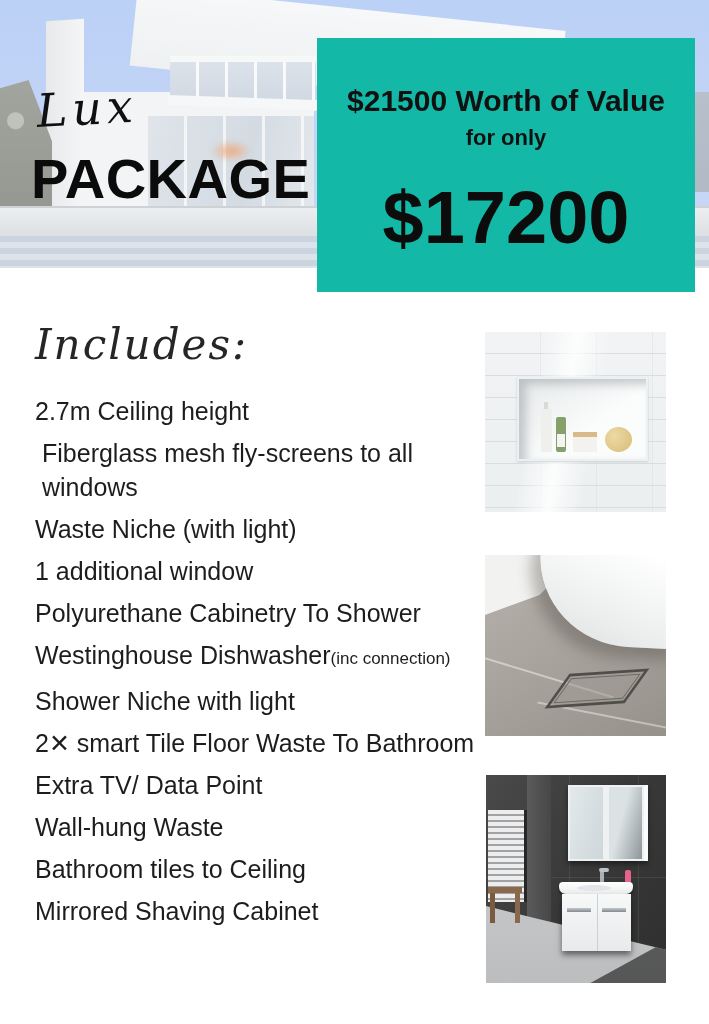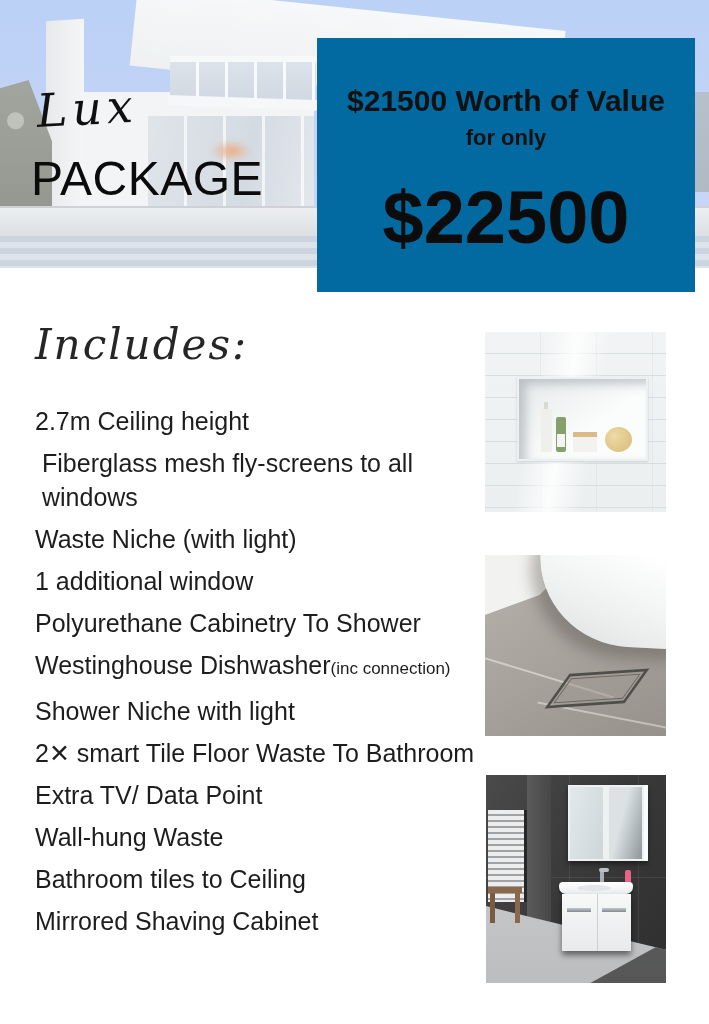--- a/index.html
+++ b/index.html
@@ -69,40 +69,40 @@
   .hero .wash { position:absolute; inset:0; background:rgba(255,255,255,.30); }
 
   .lux-script {
     position:absolute; left:38px; top:84px;
     font-family:"DejaVu Serif", serif; font-style:italic;
     font-size:46px; letter-spacing:5px; color:#101010;
     transform:rotate(-3deg); transform-origin:left bottom;
   }
   .package-title {
     position:absolute; left:31px; top:150px;
-    font-size:48px; font-weight:400; letter-spacing:0.5px; color:#0b0b0b;
+    font-size:56px; font-weight:700; letter-spacing:0.5px; color:#0b0b0b;
     line-height:58px;
   }
 
   
   .offer-box {
     position:absolute; left:317px; top:38px; width:378px; height:254px;
-    background:#0369a1; text-align:center;
+    background:#14b8a6; text-align:center;
   }
   .offer-line1 { margin-top:44px; font-size:30px; font-weight:700; line-height:37px; color:#111; }
   .offer-line2 { font-size:22px; font-weight:700; line-height:37px; color:#111; }
   .offer-price { margin-top:22px; font-size:74px; font-weight:700; color:#0c0c0c; line-height:80px; }
 
   
   .includes-heading {
     position:absolute; left:35px; top:320px;
     font-family:"DejaVu Serif", serif; font-style:italic;
     font-size:42px; letter-spacing:2px; color:#262626;
   }
-  .includes-list { position:absolute; left:35px; top:404px; width:448px; }
+  .includes-list { position:absolute; left:35px; top:394px; width:448px; }
   .item { font-size:25px; line-height:34px; margin-bottom:8px; color:#1d1d1d; }
   .item.indent { padding-left:7px; }
   .item .small { font-size:17px; margin-left:0; }
 
   
   .photo { position:absolute; overflow:hidden; }
 
   
   .photo-niche { left:485px; top:332px; width:181px; height:180px;
     background:
@@ -229,21 +229,21 @@
     <div class="pool"></div>
     <div class="wash"></div>
   </div>
 
   <div class="lux-script">Lux</div>
   <div class="package-title">PACKAGE</div>
 
   <div class="offer-box">
     <div class="offer-line1">$21500 Worth of Value</div>
     <div class="offer-line2">for only</div>
-    <div class="offer-price">$22500</div>
+    <div class="offer-price">$17200</div>
   </div>
 
   <div class="includes-heading">Includes:</div>
   <div class="includes-list">
       <div class="item"><span>2.7m Ceiling height</span></div>
       <div class="item indent"><span>Fiberglass mesh fly-screens to all windows</span></div>
       <div class="item"><span>Waste Niche (with light)</span></div>
       <div class="item"><span>1 additional window</span></div>
       <div class="item"><span>Polyurethane Cabinetry To Shower</span></div>
       <div class="item"><span>Westinghouse Dishwasher</span><span class="small">(inc connection)</span></div>

